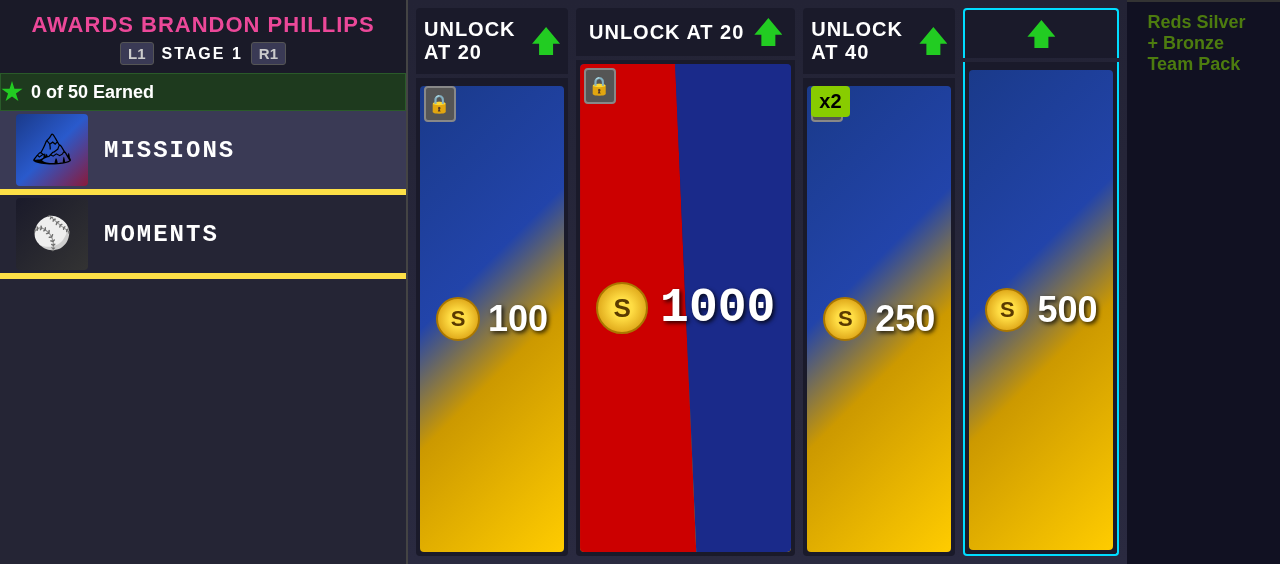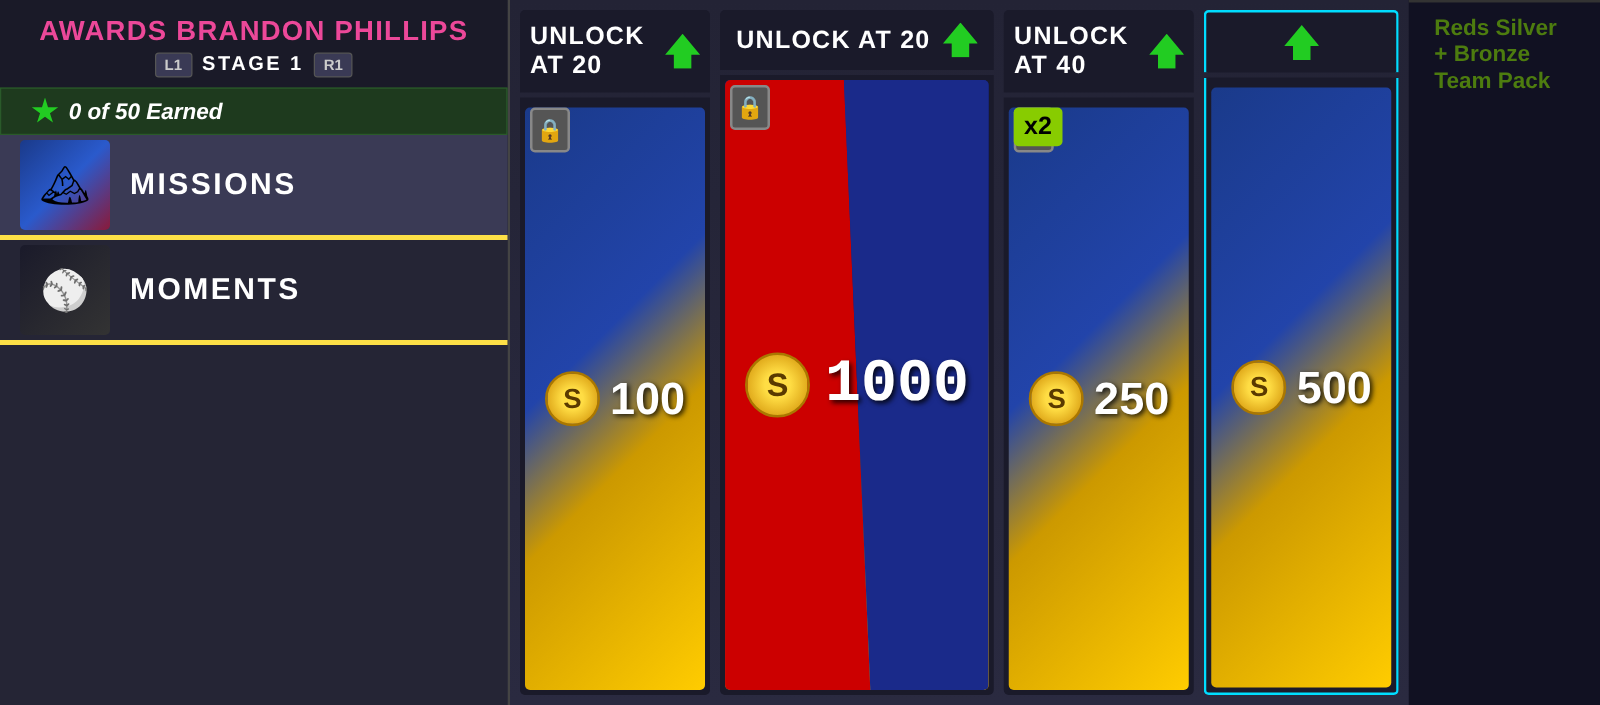--- a/index.html
+++ b/index.html
@@ -58,42 +58,41 @@
       align-items: center;
       justify-content: center;
       gap: 8px;
       margin-top: 4px;
     }
 
     .stage-btn {
       background: #3a3a55;
       border: 1px solid #555;
       color: #ccc;
-      font-size: 12px;
+      font-size: 15px;
       font-weight: 700;
       padding: 2px 7px;
       border-radius: 3px;
       cursor: pointer;
     }
 
     .stage-label {
       font-size: 16px;
       font-weight: 900;
       color: #ffffff;
       letter-spacing: 2px;
     }
 
     .earned-bar {
       background: #1e3a1e;
       border: 1px solid #2a5a2a;
-      padding: 7px 24px;
+      padding: 7px 0;
       display: flex;
       align-items: center;
       gap: 8px;
-      font-style: italic;
     }
 
     .earned-icon {
       width: 22px;
       height: 22px;
       background: #22cc22;
       clip-path: polygon(50% 0%, 61% 35%, 98% 35%, 68% 57%, 79% 91%, 50% 70%, 21% 91%, 32% 57%, 2% 35%, 39% 35%);
       flex-shrink: 0;
     }
 
@@ -107,22 +106,23 @@
       flex: 1;
       background: #252535;
     }
 
     .menu-item {
       display: flex;
       align-items: center;
       gap: 16px;
       padding: 0 16px;
       height: 84px;
-      border-bottom: 4px solid #fde047;
+      border-bottom: 6px solid #fde047;
       cursor: pointer;
+      font-family: Liberation Mono, monospace;
     }
 
     .menu-item.active {
       background: #3a3a55;
     }
 
     .menu-item-icon {
       width: 72px;
       height: 72px;
       flex-shrink: 0;

